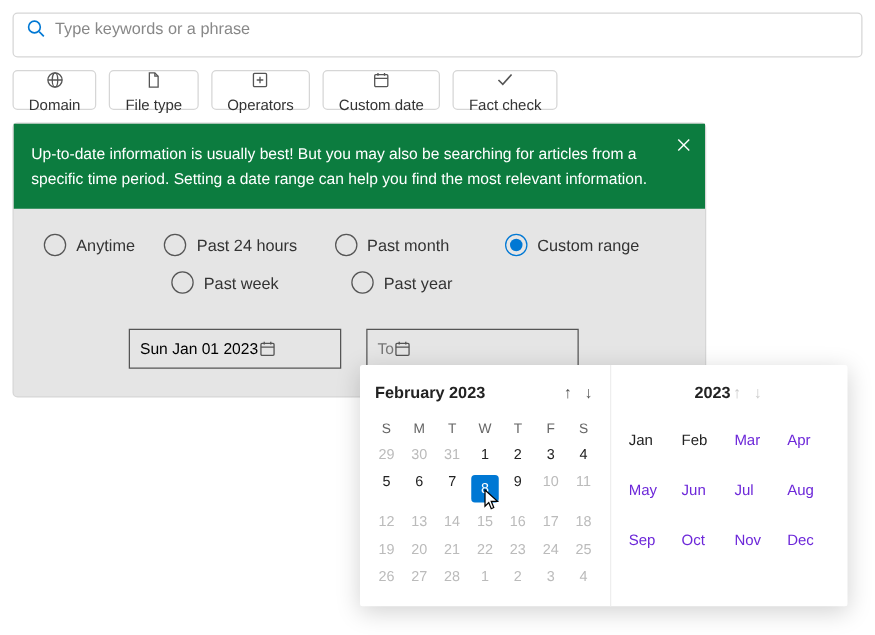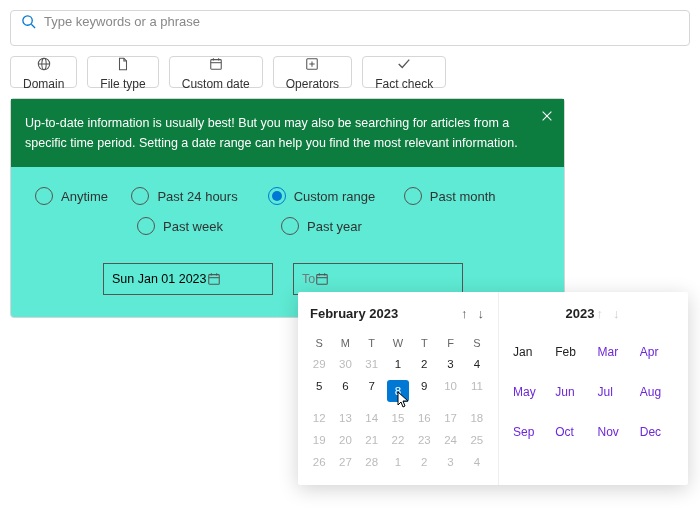--- a/index.html
+++ b/index.html
@@ -1,36 +1,36 @@
 <!DOCTYPE html>
 <html><head>
 <meta charset="utf-8">
 <style>
   * { box-sizing: border-box; margin: 0; padding: 0; font-family: "Segoe UI", -apple-system, sans-serif; }
   body { background: #fff; width: 700px; height: 508px; overflow: hidden; padding: 10px 10px 0 10px; position: relative; }
-  .search-bar { border: 1px solid #d6d6d6; border-radius: 4px; height: 36px; display: flex; align-items: flex-end; padding: 16px 10px; gap: 8px; margin-bottom: 10px; }
+  .search-bar { border: 1px solid #d6d6d6; border-radius: 4px; height: 36px; display: flex; align-items: flex-start; padding: 4px 10px; gap: 8px; margin-bottom: 10px; }
   .search-bar input { border: none; outline: none; flex: 1; font-size: 13px; color: #333; }
   .search-bar input::placeholder { color: #888; }
   .filter-row { display: flex; gap: 10px; margin-bottom: 10px; }
   .filter-btn { border: 1px solid #d6d6d6; border-radius: 4px; height: 32px; padding: 0 12px; display: flex; align-items: center; gap: 6px; background: #fff; font-size: 12px; color: #333; cursor: pointer; flex-direction: column; }
   .filter-btn svg, .search-bar svg { flex-shrink: 0; }
-  .panel { border: 1px solid #d6d6d6; border-radius: 4px; background: #5eead4; width: 555px; }
+  .panel { border: 1px solid #d6d6d6; border-radius: 4px; background: #e5e5e5; width: 555px; }
   .tip { background: #0c7c3f; color: #fff; padding: 14px 40px 14px 14px; font-size: 12.5px; line-height: 1.6; position: relative; }
   .tip-close { position: absolute; right: 10px; top: 10px; cursor: pointer; color: #fff; }
   .radio-area { padding: 20px 24px 16px 24px; }
   .radio-row { display: flex; gap: 0; }
   .radio-item { display: flex; align-items: center; gap: 8px; font-size: 13px; color: #333; cursor: pointer; width: 144px; margin-bottom: 12px;}
   .radio-item:first-child { width: 102px; }
   .radio-circle { width: 18px; height: 18px; border: 1.5px solid #555; border-radius: 50%; display: flex; align-items: center; justify-content: center; flex-shrink:0;}
   .radio-circle.sel { border-color: #0078d4; }
   .radio-dot { width: 10px; height: 10px; background: #0078d4; border-radius: 50%; }
   .date-inputs { display: flex; gap: 20px; padding: 0 24px 22px 92px; }
   .date-field { border: 1px solid #555; height: 32px; width: 170px; display: flex; align-items: center; justify-content: flex-start; padding: 0 8px; font-size: 12.5px; cursor: pointer; }
   .date-field.placeholder { color: #777; }
-  .popover-wrap { position: absolute; top: 292px; left: 298px; display: flex; background: #fff; box-shadow: 0 4px 20px rgba(0,0,0,0.18); border-radius: 2px; }
+  .popover-wrap { position: absolute; top: 292px; left: 288px; display: flex; background: #fff; box-shadow: 0 4px 20px rgba(0,0,0,0.18); border-radius: 2px; }
   .cal { width: 200px; padding: 12px 8px; }
   .cal-header { display: flex; align-items: center; justify-content: space-between; padding: 0 4px 10px 4px; font-size: 13px; font-weight: 600; color: #222;}
   .cal-nav { display: flex; gap: 6px; }
   .cal-nav span { cursor: pointer; color: #555; padding: 2px;}
   .cal-grid { display: grid; grid-template-columns: repeat(7, 1fr); text-align: center; }
   .cal-dow { font-size: 11px; color: #666; padding: 4px 0; }
   .cal-day { font-size: 11.5px; padding: 5px 0; color: #222; cursor: pointer; position: relative;}
   .cal-day.other { color: #bbb; }
   .cal-day.sel span.num { background: #0078d4; color: #fff; border-radius: 3px; width: 22px; height: 22px; display: inline-flex; align-items:center; justify-content:center; }
   .cursor { position:absolute; top:16px; left:12px; }
@@ -64,34 +64,34 @@
   </button>
   <button class="filter-btn">
     <svg width="14" height="14" viewBox="0 0 16 16" fill="none" stroke="#555" stroke-width="1.2">
         <path d="M4 1.5h5l3 3v10H4z"></path>
         <path d="M9 1.5v3h3"></path>
       </svg>
     <span>File type</span>
   </button>
   <button class="filter-btn">
     <svg width="14" height="14" viewBox="0 0 16 16" fill="none" stroke="#555" stroke-width="1.2">
+        <rect x="2" y="2" width="12" height="12" rx="1"></rect>
+        <line x1="8" y1="5" x2="8" y2="11"></line>
+        <line x1="5" y1="8" x2="11" y2="8"></line>
+      </svg>
+    <span>Operators</span>
+  </button>
+  <button class="filter-btn">
+    <svg width="14" height="14" viewBox="0 0 16 16" fill="none" stroke="#555" stroke-width="1.2">
         <rect x="2" y="3" width="12" height="11" rx="1"></rect>
         <line x1="2" y1="6.5" x2="14" y2="6.5"></line>
         <line x1="5" y1="1.5" x2="5" y2="4"></line>
         <line x1="11" y1="1.5" x2="11" y2="4"></line>
       </svg>
     <span>Custom date</span>
-  </button>
-  <button class="filter-btn">
-    <svg width="14" height="14" viewBox="0 0 16 16" fill="none" stroke="#555" stroke-width="1.2">
-        <rect x="2" y="2" width="12" height="12" rx="1"></rect>
-        <line x1="8" y1="5" x2="8" y2="11"></line>
-        <line x1="5" y1="8" x2="11" y2="8"></line>
-      </svg>
-    <span>Operators</span>
   </button>
   <button class="filter-btn">
     <svg width="14" height="14" viewBox="0 0 16 16" fill="none" stroke="#555" stroke-width="1.5">
         <path d="M2 8l4 4 8-9"></path>
       </svg>
     <span>Fact check</span>
   </button>
 </div>
 
 <div class="panel">
@@ -109,28 +109,28 @@
     <div class="radio-row">
       <div class="radio-item">
           <span class="radio-circle"></span>
           <span>Anytime</span>
         </div>
       <div class="radio-item">
           <span class="radio-circle"></span>
           <span>Past 24 hours</span>
         </div>
       <div class="radio-item">
+          <span class="radio-circle"></span>
+          <span>Past month</span>
+        </div>
+      <div class="radio-item">
           <span class="radio-circle sel">
             <span class="radio-dot"></span>
           </span>
           <span>Custom range</span>
-        </div>
-      <div class="radio-item">
-          <span class="radio-circle"></span>
-          <span>Past month</span>
         </div>
     </div>
     <div class="radio-row">
       <div class="radio-item" style="visibility:hidden">
           <span class="radio-circle"></span>
           <span>.</span>
         </div>
       <div class="radio-item">
           <span class="radio-circle"></span>
           <span>Past week</span>

